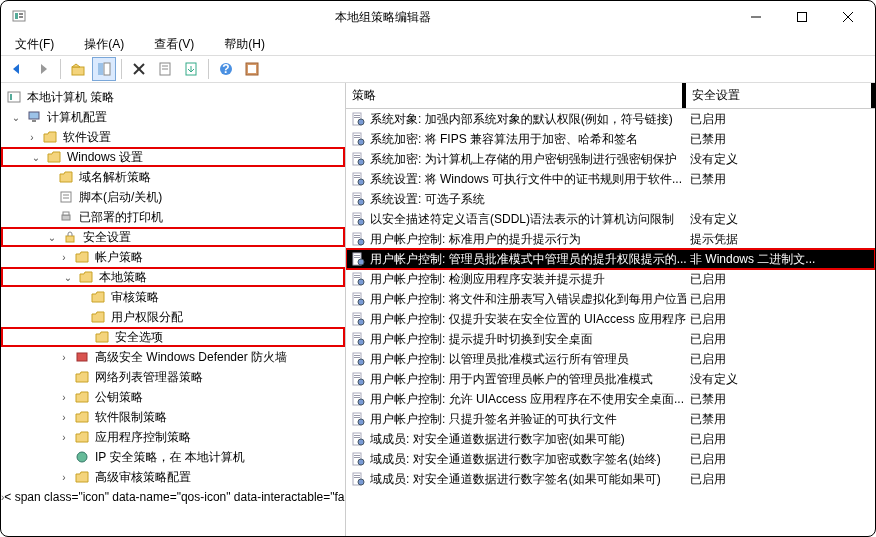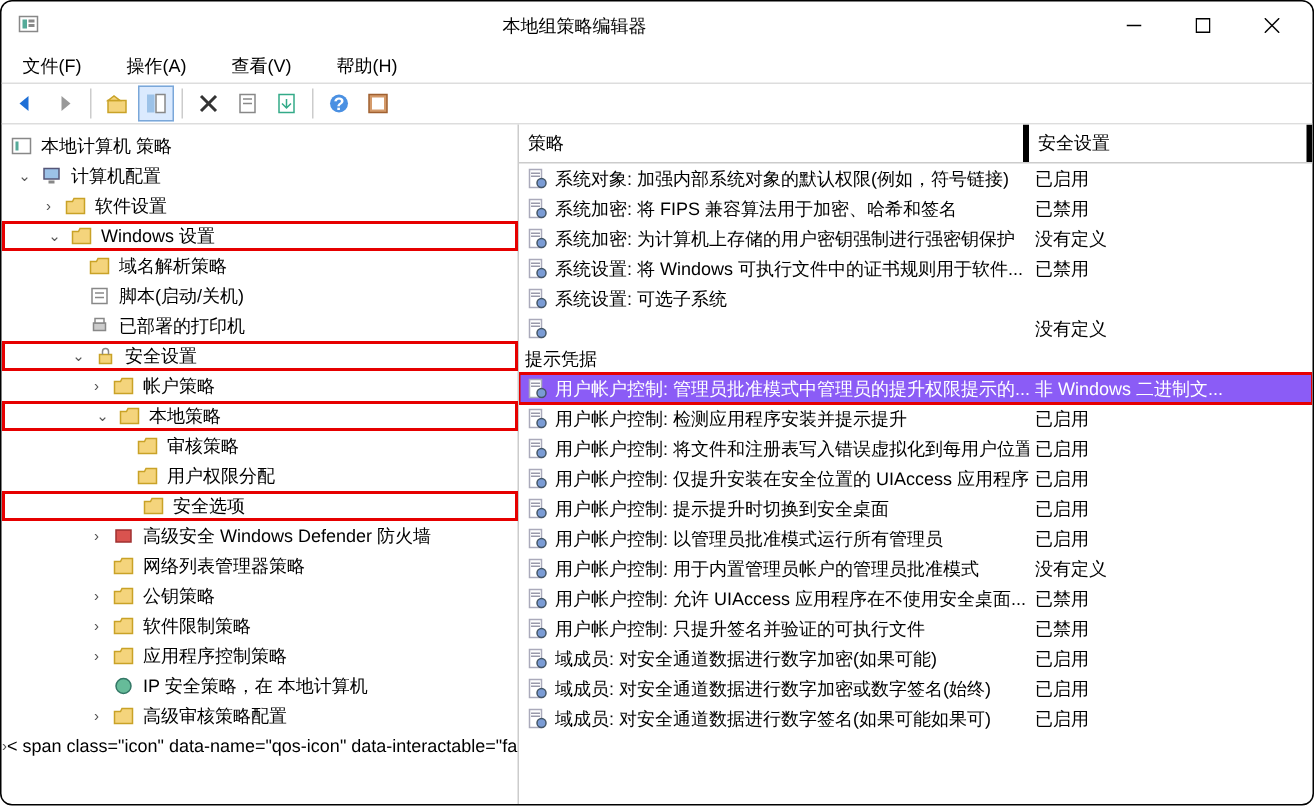--- a/index.html
+++ b/index.html
@@ -24,21 +24,21 @@
 .tree .icon { width: 16px; height: 16px; display: inline-flex; align-items: center; justify-content: center; margin: 0 3px; }
 .tree .label { padding: 1px 2px; }
 .tree .hl { border: 2px solid #e60000; padding: 0 2px; }
 .list-pane { flex: 1; overflow: hidden; display: flex; flex-direction: column; }
 .list-header { display: flex; border-bottom: 1px solid #ccc; background: #fff; }
 .list-header .col { padding: 4px 6px; border-right: 4px solid #000000; }
 .col-policy { width: 340px; }
 .col-setting { flex: 1; }
 .list-body { flex: 1; overflow-y: auto; }
 .list-row { display: flex; align-items: center; height: 20px; }
-.list-row.selected { background: #8b5cf6; color: #fff; outline: 2px solid #e60000; outline-offset: -1px; }
+.list-row.selected { background: #000000; color: #fff; outline: 2px solid #e60000; outline-offset: -1px; }
 .list-row .pcell { width: 340px; display: flex; align-items: center; padding-left: 4px; overflow: hidden; text-overflow: ellipsis; white-space: nowrap; }
 .list-row .scell { flex: 1; padding-left: 4px; white-space: nowrap; overflow: hidden; text-overflow: ellipsis; }
 .p-icon { width: 16px; height: 16px; flex-shrink: 0; margin-right: 4px; display: inline-flex; align-items: center; justify-content: center; }
 svg { display: block; }
 </style>
 </head>
 <body>
 
 <div class="titlebar">
   <span class="app-icon">
@@ -467,24 +467,36 @@
         <div class="list-row">
           <div class="pcell">
             <span class="p-icon">
               <svg width="14" height="14">
                 <rect x="2" y="1" width="8" height="12" fill="#fff" stroke="#aab"></rect>
                 <rect x="3" y="3" width="6" height="1" fill="#99a"></rect>
                 <rect x="3" y="5" width="6" height="1" fill="#99a"></rect>
                 <circle cx="10" cy="10" r="3" fill="#7a9bd4" stroke="#456"></circle>
               </svg>
             </span>
+            <span>以安全描述符定义语言(SDDL)语法表示的计算机访问限制</span>
           </div>
           <div class="scell">没有定义</div>
         </div>
         <div class="list-row">
+          <div class="pcell">
+            <span class="p-icon">
+              <svg width="14" height="14">
+                <rect x="2" y="1" width="8" height="12" fill="#fff" stroke="#aab"></rect>
+                <rect x="3" y="3" width="6" height="1" fill="#99a"></rect>
+                <rect x="3" y="5" width="6" height="1" fill="#99a"></rect>
+                <circle cx="10" cy="10" r="3" fill="#7a9bd4" stroke="#456"></circle>
+              </svg>
+            </span>
+            <span>用户帐户控制: 标准用户的提升提示行为</span>
+          </div>
           <div class="scell">提示凭据</div>
         </div>
         <div class="list-row selected">
           <div class="pcell">
             <span class="p-icon">
               <svg width="14" height="14">
                 <rect x="2" y="1" width="8" height="12" fill="#fff" stroke="#aab"></rect>
                 <rect x="3" y="3" width="6" height="1" fill="#99a"></rect>
                 <rect x="3" y="5" width="6" height="1" fill="#99a"></rect>
                 <circle cx="10" cy="10" r="3" fill="#7a9bd4" stroke="#456"></circle>

